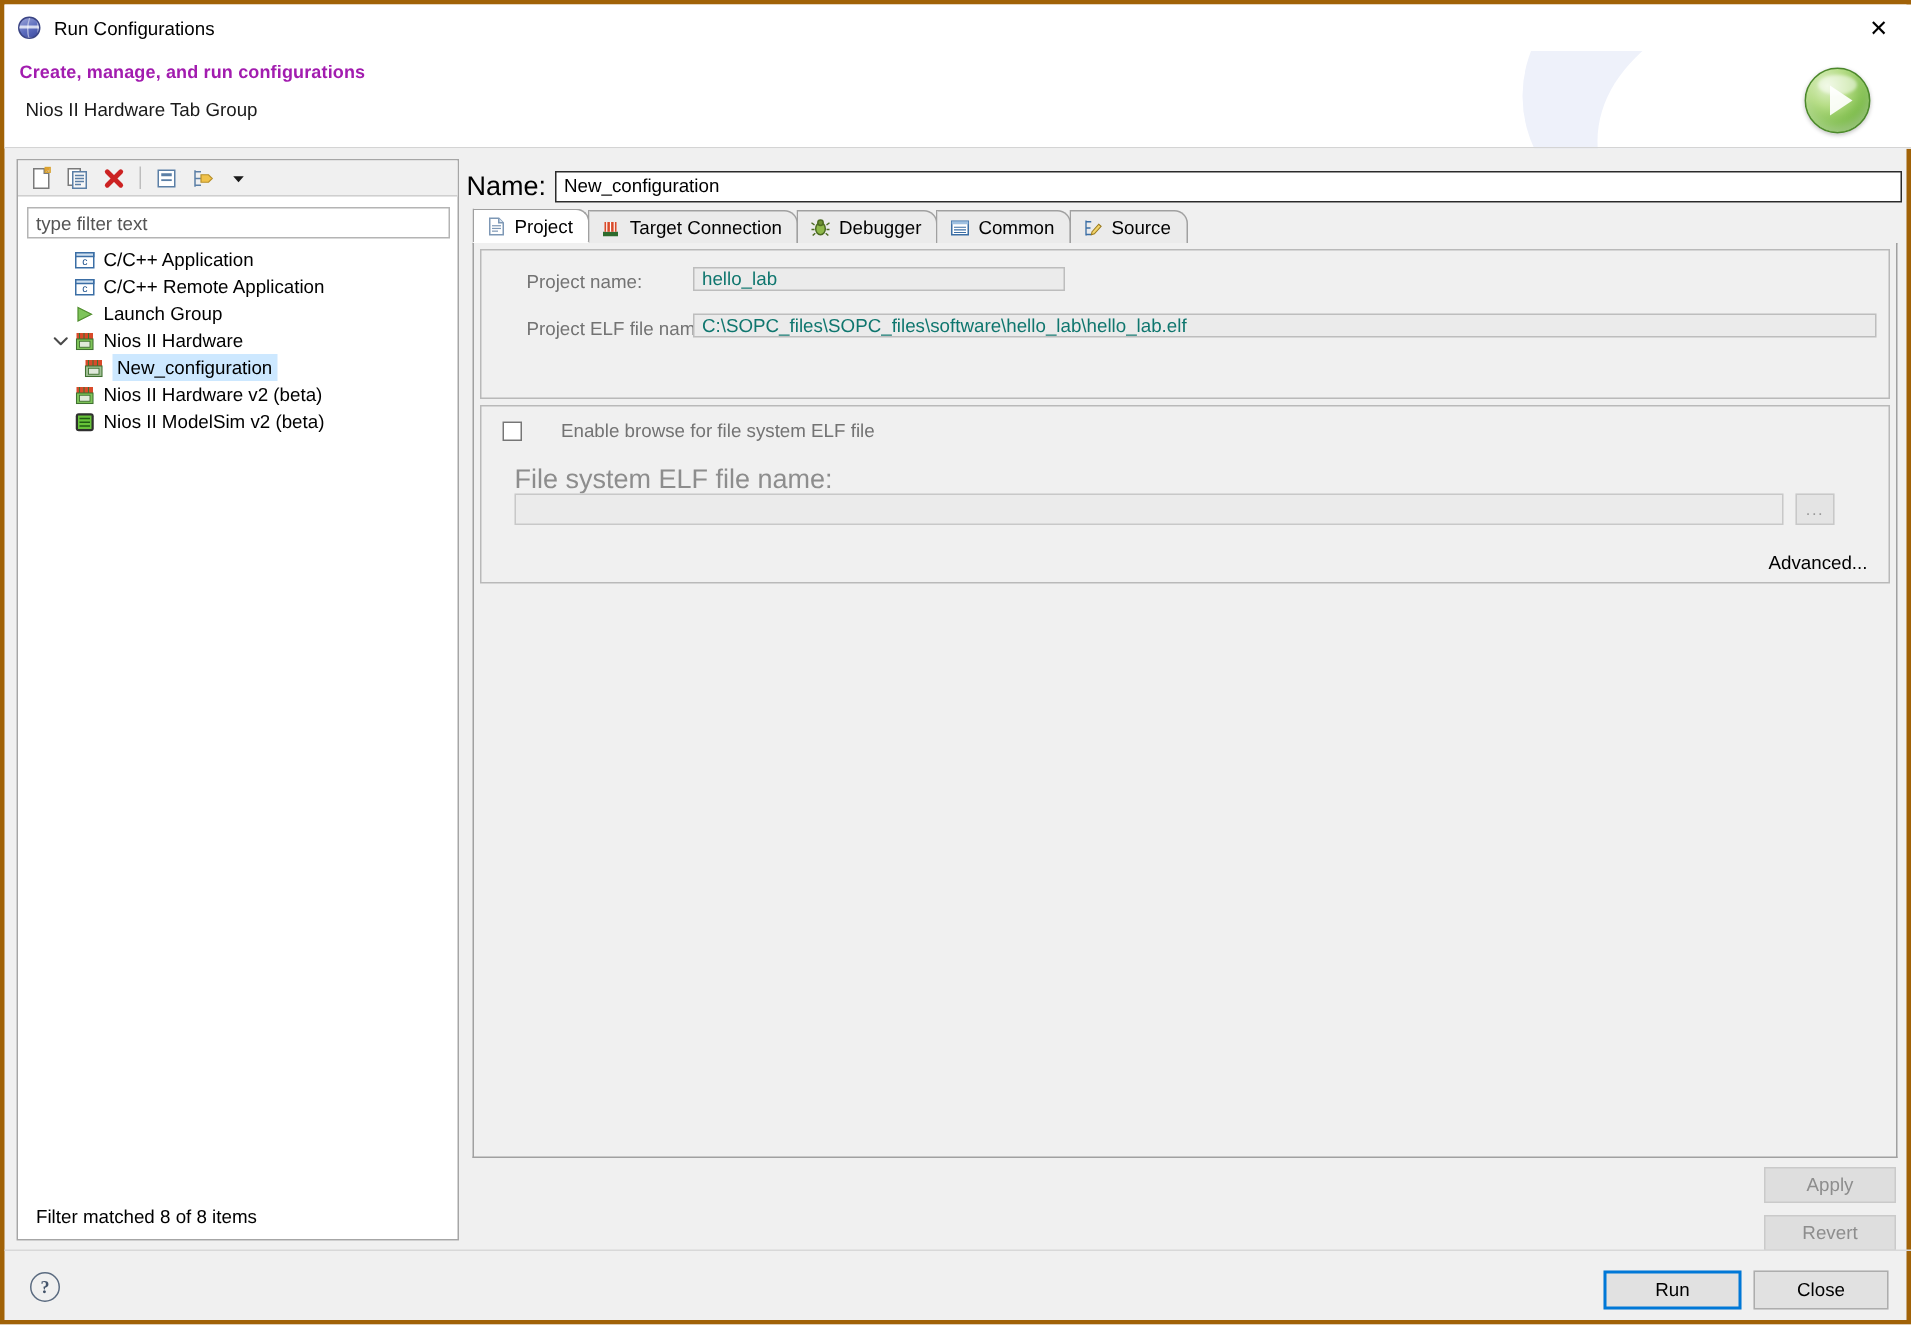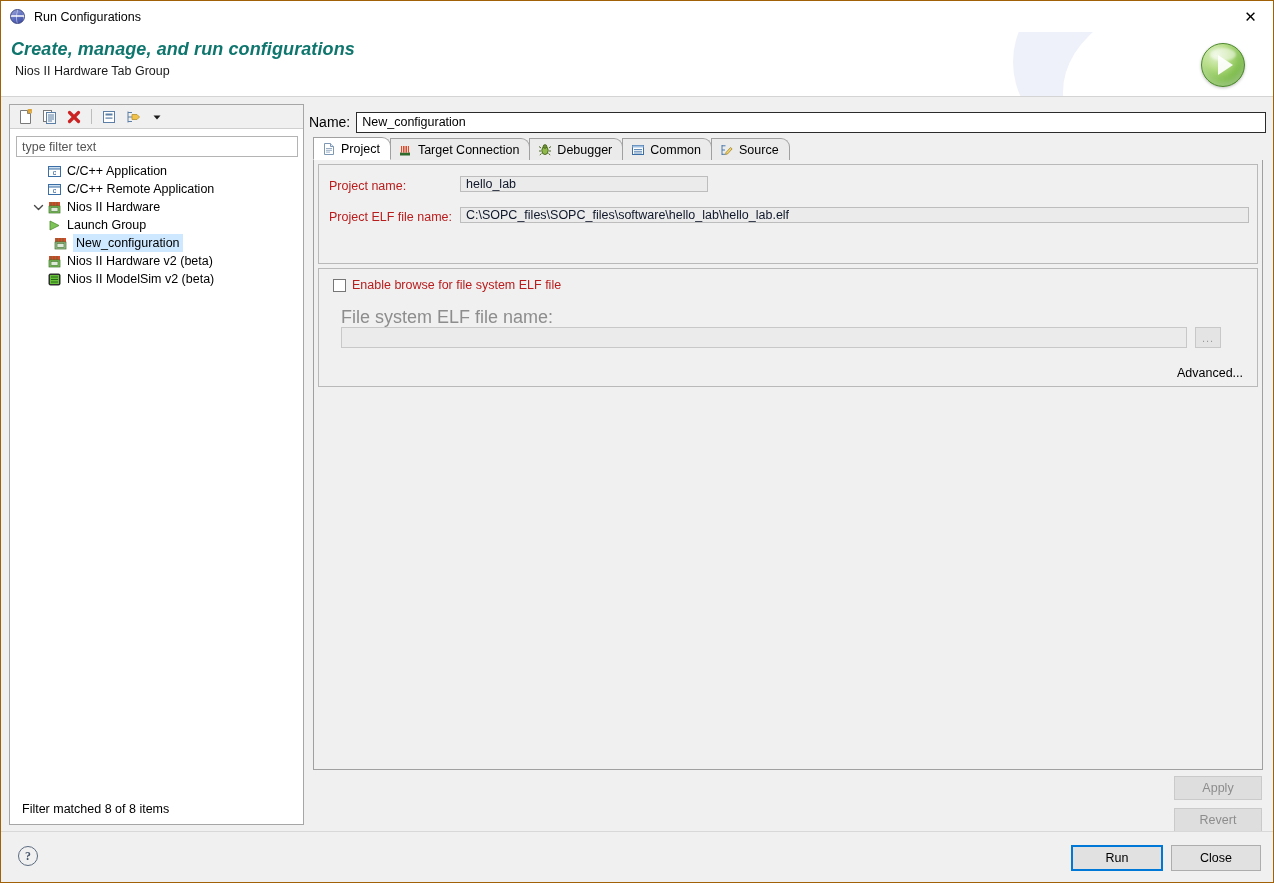--- a/index.html
+++ b/index.html
@@ -9,21 +9,21 @@
     font-family: "Liberation Sans", sans-serif;
     font-size: 12.5px;
     color: #000;
     background: #f0f0f0;
     overflow: hidden;
   }
   .window {
     position: relative;
     width: 1274px; height: 883px;
     background: #f0f0f0;
-    border: 1px solid #a16207;
+    border: 3px solid #a16207;
     padding-left: 48px;
   }
 
   
   .titlebar {
     position: absolute; left: 0; top: 0; width: 1272px; height: 31px;
     background: #ffffff;
     display: flex; align-items: center;
   }
   .titlebar-icon { margin-left: 9px; width: 16px; height: 16px; position: relative; }
@@ -66,23 +66,22 @@
     background: #eef1fa;
   }
   .header-swoosh2 {
     position: absolute; right: -90px; top: -40px;
     width: 300px; height: 200px;
     border-radius: 50%;
     background: #ffffff;
   }
   .header-title {
     position: absolute; left: 10px; top: 7px;
-    font-size: 18px; font-weight: bold; color: #0f766e;
+    font-size: 12px; font-weight: bold; color: #a21caf;
     letter-spacing: 0.1px;
-    font-style: italic;
   }
   .header-sub {
     position: absolute; left: 14px; top: 32px;
     font-size: 12.5px; color: #1a1a1a;
   }
   .run-ball {
     position: absolute; right: 28px; top: 11px;
     width: 44px; height: 44px; border-radius: 50%;
     background: radial-gradient(circle at 34% 27%, #e3f3cf 0%, #b6dd86 32%, #7dbc4a 62%, #5c9d33 88%, #4e8c2c 100%);
     border: 1px solid #4b872b;
@@ -157,21 +156,21 @@
 
   
   .right-panel {
     position: absolute; left: 308px; top: 103px;
     width: 957px; height: 721px;
   }
   .name-row {
     position: absolute; left: 0; top: 7px; width: 957px; height: 22px;
     display: flex; align-items: center;
   }
-  .name-label { font-size: 14px; margin-right: 6px; }
+  .name-label { font-size: 18px; margin-right: 6px; }
   .name-input {
     flex: 1; height: 21px; border: 1px solid #2b2b2b; background: #fff;
     display: flex; align-items: center; padding-left: 5px;
     font-size: 12.5px; color: #000;
   }
 
   
   .tabfolder {
     position: absolute; left: 4px; top: 34px; width: 950px; height: 632px;
   }
@@ -204,25 +203,25 @@
     position: absolute; left: 0; top: 22px; width: 950px; height: 610px;
     background: #f0f0f0;
     border: 1px solid #a0a0a0;
     border-top: none;
   }
   .grp {
     position: absolute; left: 4px; top: 4px; width: 940px; height: 100px;
     background: #f0f0f0; border: 1px solid #b9b9b9;
   }
   .frow { position: absolute; display: flex; align-items: center; }
-  .flabel { font-size: 12.5px; color: #b91c1c; }
+  .flabel { font-size: 12.5px; color: #737373; margin-left: 20px; }
   .ro-field {
     background: #ebebeb; border: 1px solid #bdbdbd;
     height: 16px; display: flex; align-items: center;
-    padding-left: 5px; font-size: 12.5px; color: #0f172a;
+    padding-left: 5px; font-size: 12.5px; color: #0f766e;
   }
   .grp2 {
     position: absolute; left: 4px; top: 108px; width: 940px; height: 119px;
     background: #f0f0f0; border: 1px solid #b9b9b9;
   }
   .chk-row { position: absolute; left: 14px; top: 9px; display: flex; align-items: center; gap: 6px; }
   .chkbox {
     width: 13px; height: 13px; border: 1px solid #767676; background: #fff;
   }
   .dim-label { font-size: 18px; color: #8d8d8d; }
@@ -386,48 +385,48 @@
           <svg width="15" height="15" viewBox="0 0 15 15">
             <rect x="1.5" y="2.5" width="12" height="10" fill="#fff" stroke="#3b6ea5"></rect>
             <rect x="1.5" y="2.5" width="12" height="2.5" fill="#cfe0f0" stroke="#3b6ea5"></rect>
             <text x="7.5" y="10.5" font-size="7" text-anchor="middle" fill="#1b4f8a" font-family="Liberation Sans, sans-serif">c</text>
           </svg>
         </span>
         <span class="tree-label">C/C++ Remote Application</span>
       </div>
 
       <div class="tree-row" style="padding-left:14px">
+        <span class="tw"></span>
+        <span class="tree-ico">
+          <svg width="15" height="15" viewBox="0 0 15 15">
+            <path d="M3 3l9 4.5L3 12z" fill="#7ec45a" stroke="#4e8c2c" stroke-width="0.8"></path>
+          </svg>
+        </span>
+        <span class="tree-label">Launch Group</span>
+      </div>
+
+      <div class="tree-row" style="padding-left:14px">
         <span class="tw">
           <svg width="11" height="11" viewBox="0 0 11 11">
             <path d="M1.5 3.5l4 4 4-4" fill="none" stroke="#4a4a4a" stroke-width="1.4" stroke-linecap="round" stroke-linejoin="round"></path>
           </svg>
         </span>
         <span class="tree-ico">
           <svg width="15" height="15" viewBox="0 0 15 15">
             <rect x="2" y="2" width="11" height="4" fill="#d94a2a"></rect>
             <rect x="2" y="6" width="11" height="7" fill="#7ec45a" stroke="#3f7030" stroke-width="0.7"></rect>
             <rect x="4" y="7.5" width="7" height="4" fill="#dfe9da" stroke="#3f7030" stroke-width="0.6"></rect>
             <g stroke="#3f7030" stroke-width="0.7">
               <line x1="4" y1="2" x2="4" y2="6"></line>
                 <line x1="7" y1="2" x2="7" y2="6"></line>
                 <line x1="10" y1="2" x2="10" y2="6"></line>
             </g>
           </svg>
         </span>
         <span class="tree-label">Nios II Hardware</span>
-      </div>
-
-      <div class="tree-row" style="padding-left:14px">
-        <span class="tw"></span>
-        <span class="tree-ico">
-          <svg width="15" height="15" viewBox="0 0 15 15">
-            <path d="M3 3l9 4.5L3 12z" fill="#7ec45a" stroke="#4e8c2c" stroke-width="0.8"></path>
-          </svg>
-        </span>
-        <span class="tree-label">Launch Group</span>
       </div>
 
       <div class="tree-row" style="padding-left:36px">
         <span class="tree-ico">
           <svg width="15" height="15" viewBox="0 0 15 15">
             <rect x="2" y="2" width="11" height="4" fill="#d94a2a"></rect>
             <rect x="2" y="6" width="11" height="7" fill="#9fbf93" stroke="#3f7030" stroke-width="0.7"></rect>
             <rect x="4" y="7.5" width="7" height="4" fill="#dfe9da" stroke="#3f7030" stroke-width="0.6"></rect>
             <g stroke="#3f7030" stroke-width="0.7">
               <line x1="4" y1="2" x2="4" y2="6"></line>

